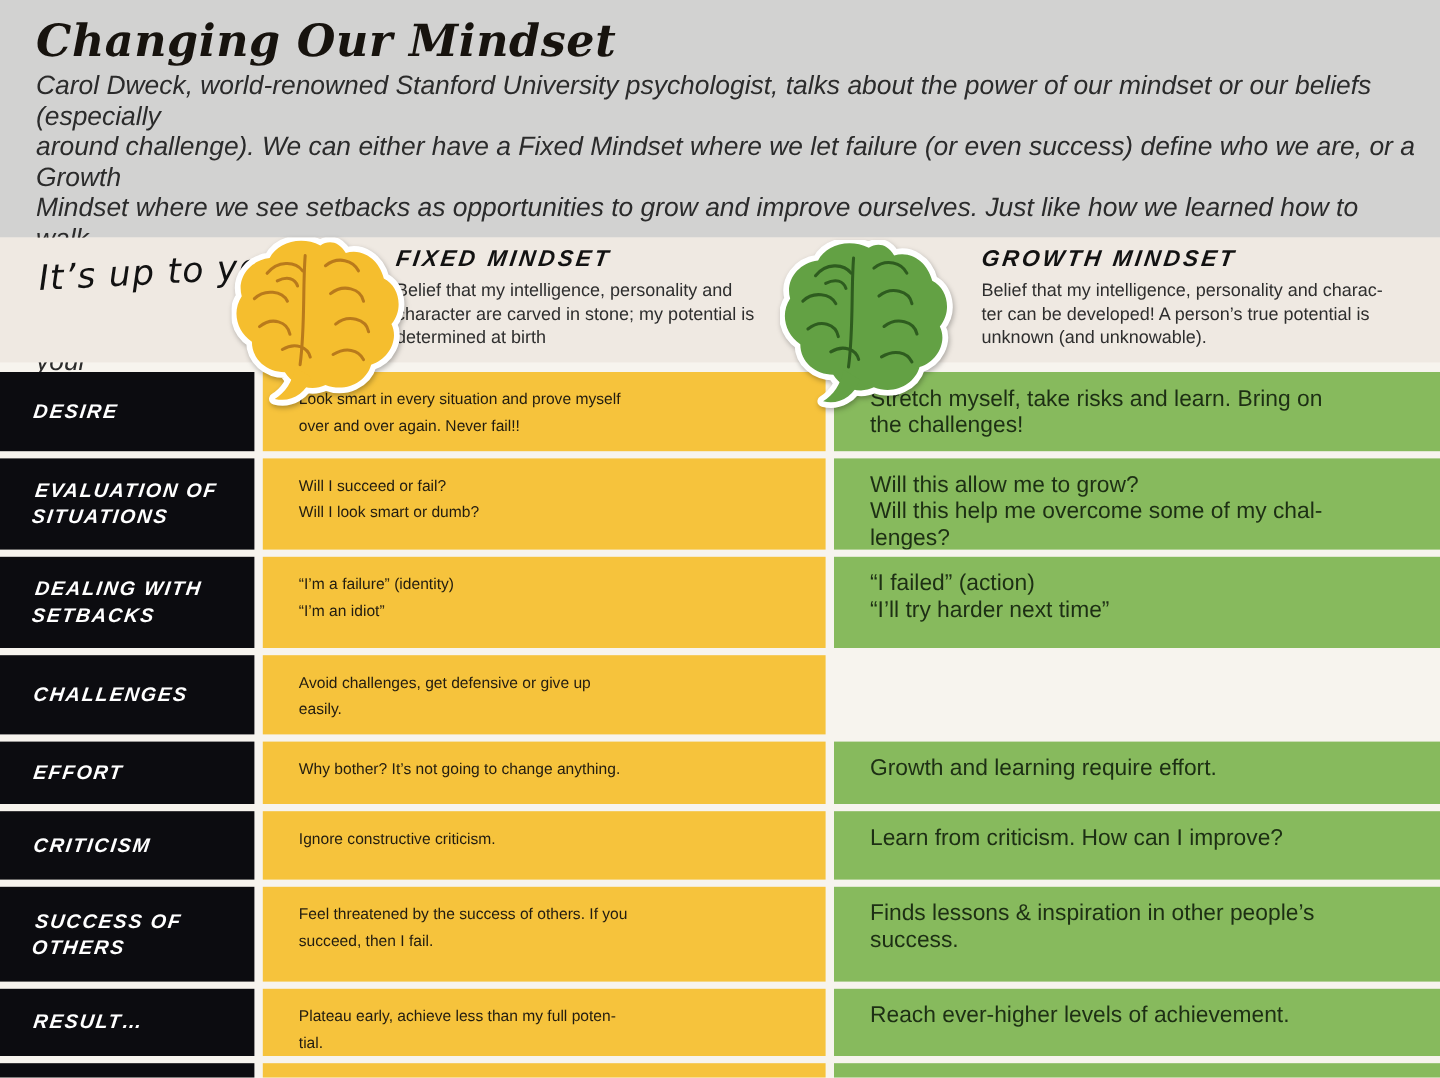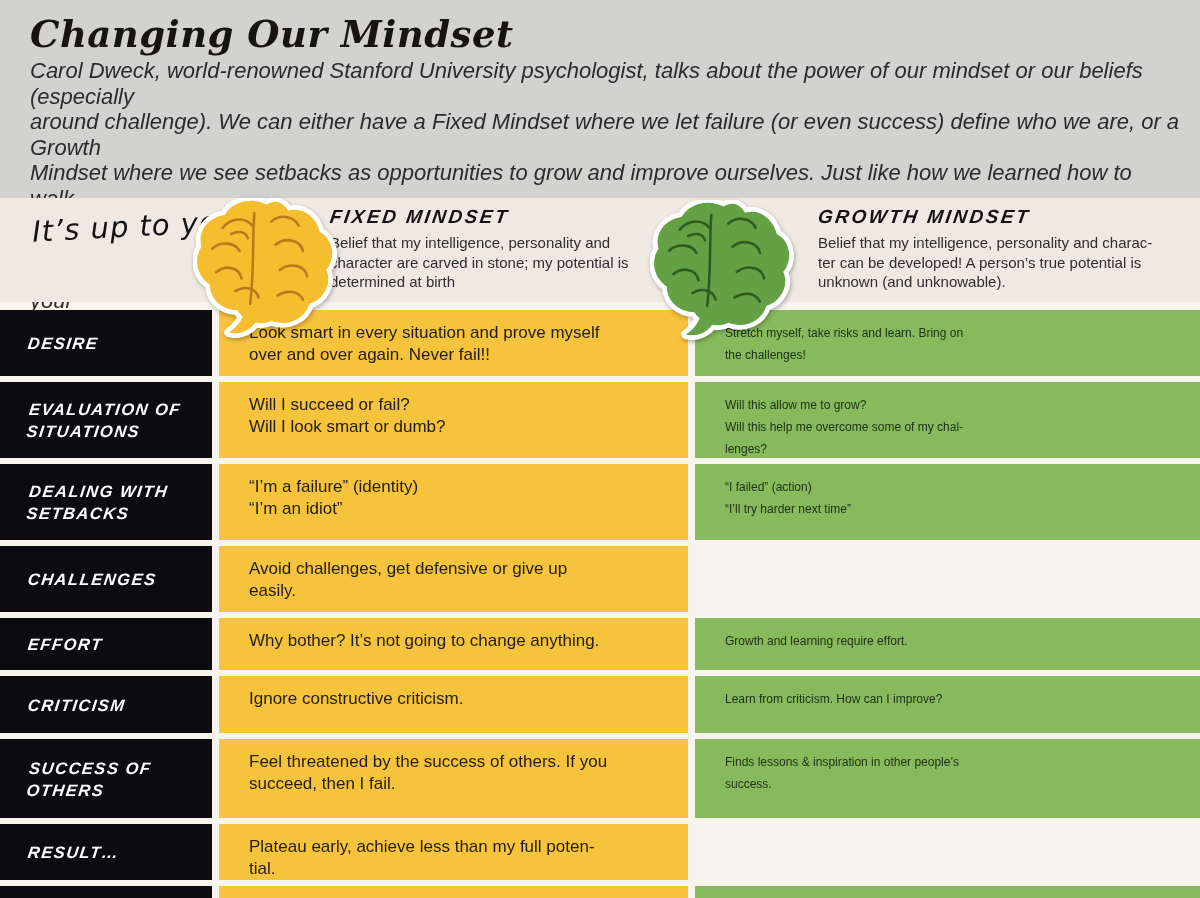--- a/index.html
+++ b/index.html
@@ -60,26 +60,26 @@
   .cell.label{
     width:212px;background:#0c0c10;color:#ffffff;
     display:flex;align-items:center;
     padding-left:28px;padding-right:14px;
     font-weight:bold;font-style:italic;font-size:16.5px;line-height:22px;
     letter-spacing:1.5px;
   }
   .cell.label span{transform:skewX(-7deg);display:inline-block;}
   .cell.fixedcol{
     width:469px;margin-left:7px;background:#f6c33c;color:#221c10;
-    padding:12px 24px 0 30px;font-size:17px;line-height:22px;
+    padding:12px 24px 0 30px;font-size:13px;line-height:22px;
     white-space:pre-line;overflow:hidden;
   }
   .cell.growthcol{
     flex:1;margin-left:7px;background:#87ba5d;color:#1d2f14;
-    padding:12px 24px 0 30px;font-size:12px;line-height:22px;
+    padding:12px 24px 0 30px;font-size:19px;line-height:22px;
     white-space:pre-line;overflow:hidden;
   }
 </style>
 </head>
 <body>
 
 <div class="top">
   <div class="page-title">Changing Our Mindset</div>
   <div class="intro">Carol Dweck, world-renowned Stanford University psychologist, talks about the power of our mindset or our beliefs (especially
 around challenge). We can either have a Fixed Mindset where we let failure (or even success) define who we are, or a Growth
@@ -220,20 +220,21 @@
     <div class="cell growthcol">Finds lessons &amp; inspiration in other people’s
 success.</div>
   </div>
 
   <div class="row" style="height:56px">
     <div class="cell label">
         <span>RESULT…</span>
       </div>
     <div class="cell fixedcol">Plateau early,  achieve less than my full poten-
 tial.</div>
+    <div class="cell growthcol">Reach ever-higher levels of achievement.</div>
   </div>
 
   <div class="row" style="height:40px">
     <div class="cell label"></div>
     <div class="cell fixedcol"></div>
     <div class="cell growthcol"></div>
   </div>
 
 </div>
 

